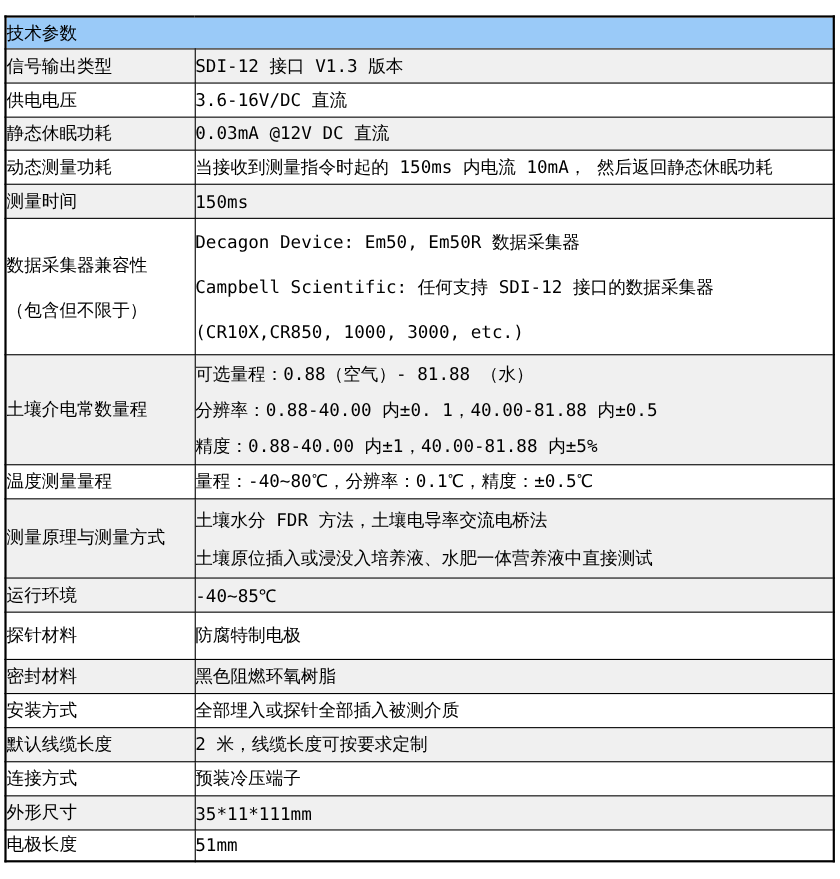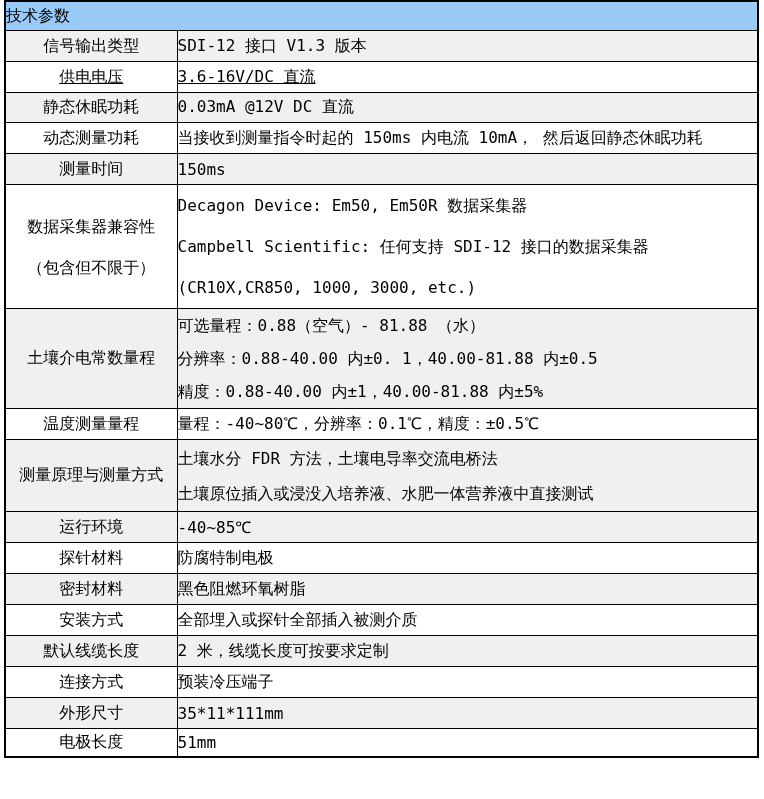--- a/index.html
+++ b/index.html
@@ -6,21 +6,21 @@
     --header-bg:#9ACAF8;
     --stripe-bg:#F0F0F0;
     --border-color:#000000;
   }
   html,body{
     margin:0;padding:0;background:#ffffff;
     width:764px;height:799px;overflow:hidden;
     font-family:"DejaVu Sans Mono","Liberation Mono",monospace;
     color:#000;
   }
-  .wrap{padding:0 5px 0 4px;}
+  .wrap{padding:14px 5px 0 4px;}
   table.spec{
     border-collapse:collapse;
     table-layout:fixed;
     width:755px;
     border:2px solid var(--border-color);
   }
   table.spec th,table.spec td{
     border:1px solid var(--border-color);
     font-weight:normal;
     font-size:16px;
@@ -29,21 +29,21 @@
     overflow:hidden;
     white-space:nowrap;
   }
   th.title-cell{
     background:var(--header-bg);
     text-align:left;
     padding-left:8px;
     font-size:17px;
     height:28px;
   }
-  td.label{padding-left:8px;text-align:center;}
+  td.label{padding-left:8px;}
   td.value{padding-left:4px;}
   tr.shade td{background:var(--stripe-bg);}
   .line{line-height:normal;}
 </style>
 </head>
 <body>
 
 <div class="wrap">
   <table class="spec">
     <colgroup>
@@ -57,21 +57,21 @@
     </thead>
     <tbody>
         <tr class="shade" style="height: 31px;">
           <td class="label">
             <div class="line">信号输出类型</div>
           </td>
           <td class="value">
             <div class="line">SDI-12 接口 V1.3 版本</div>
           </td>
         </tr>
-        <tr style="height: 31px; text-decoration: underline;">
+        <tr style="height: 31px;">
           <td class="label">
             <div class="line">供电电压</div>
           </td>
           <td class="value">
             <div class="line">3.6-16V/DC 直流</div>
           </td>
         </tr>
         <tr class="shade" style="height: 30px;">
           <td class="label">
             <div class="line">静态休眠功耗</div>
@@ -135,21 +135,21 @@
           </td>
         </tr>
         <tr class="shade" style="height: 31px;">
           <td class="label">
             <div class="line">运行环境</div>
           </td>
           <td class="value">
             <div class="line">-40~85℃</div>
           </td>
         </tr>
-        <tr style="height: 31px;">
+        <tr style="height: 43px;">
           <td class="label">
             <div class="line">探针材料</div>
           </td>
           <td class="value">
             <div class="line">防腐特制电极</div>
           </td>
         </tr>
         <tr class="shade" style="height: 31px;">
           <td class="label">
             <div class="line">密封材料</div>

